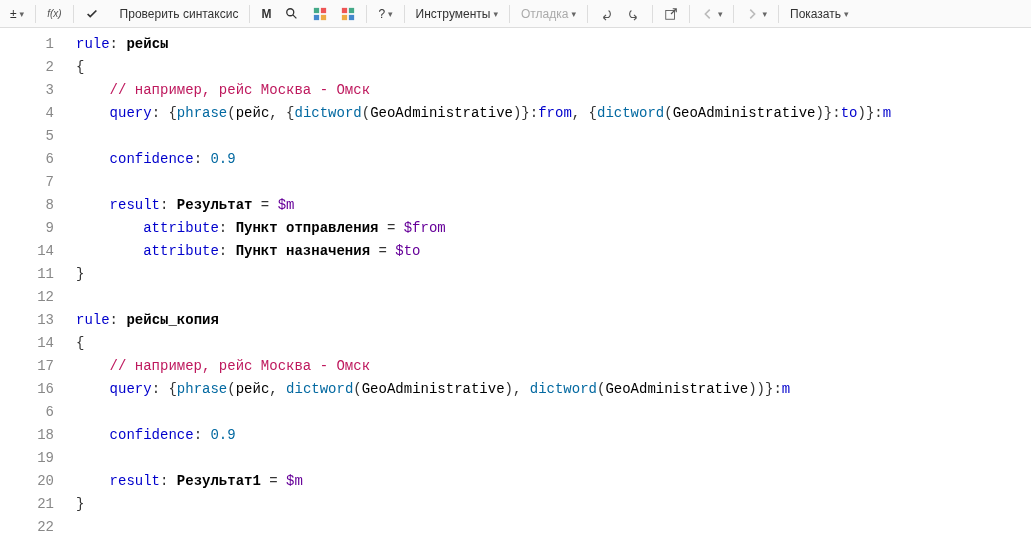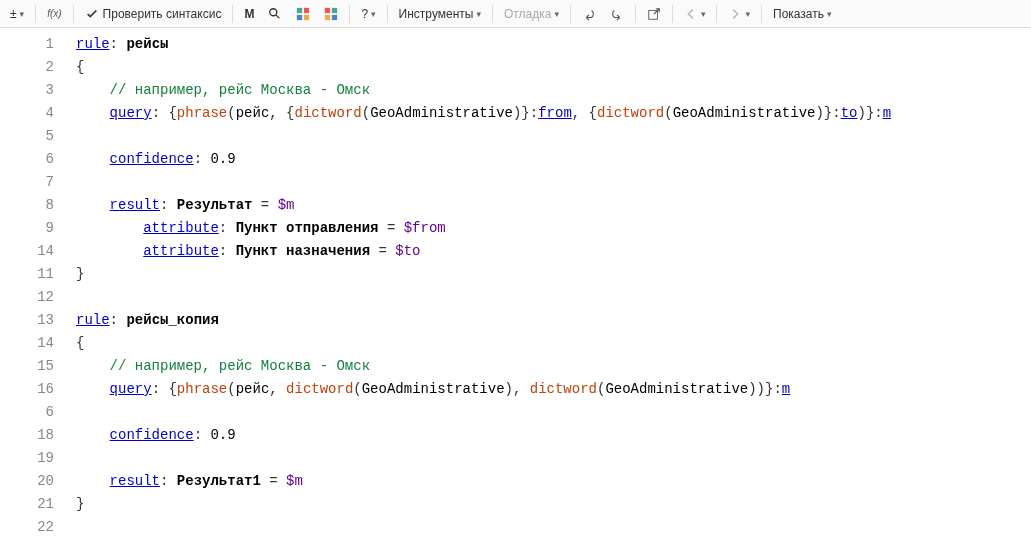--- a/index.html
+++ b/index.html
@@ -8,26 +8,26 @@
 .tb-btn { display: inline-flex; align-items: center; justify-content: center; padding: 3px 6px; cursor: pointer; border-radius: 2px; font-size: 12px; color: #333; height: 22px; }
 .tb-btn.disabled { color: #aaa; text-align: center; }
 .tb-sep { width: 1px; height: 18px; background: #ddd; margin: 0 3px; }
 .tb-icon { width: 14px; height: 14px; display: inline-block; }
 .dropdown-caret { margin-left: 3px; font-size: 9px; color: #666; }
 .editor { display: flex; height: calc(100% - 28px); font-family: Consolas, "Courier New", monospace; font-size: 14px; line-height: 23px; }
 .gutter { width: 72px; text-align: right; padding-right: 18px; color: #888; background: #fff; user-select: none; padding-top: 5px; }
 .gutter div { height: 23px; }
 .code { flex: 1; padding-left: 4px; padding-top: 5px; white-space: pre; overflow: hidden; }
 .code-line { height: 23px; }
-.kw { color: #0000cc; text-decoration: underline; }
+.kw { color: #0000cc; }
 .name { color: #000; font-weight: bold; font-family: Liberation Mono, monospace; }
-.comment { color: #15803d; }
-.func { color: #c2410c; }
+.comment { color: #be185d; }
+.func { color: #0369a1; }
 .ident { color: #000; }
-.num { color: #000000; }
+.num { color: #0369a1; }
 .var { color: #609; }
 .punct { color: #333; }
 .fx-icon { font-style: italic; font-size: 10px; color: #555; }
 svg { display: block; }
 </style>
 </head>
 <body>
 
 <div class="toolbar">
   <div class="tb-btn">
@@ -36,21 +36,21 @@
     </div>
   <div class="tb-sep"></div>
   <div class="tb-btn">
       <span class="fx-icon">f(x)</span>
     </div>
   <div class="tb-sep"></div>
   <div class="tb-btn">
     <svg class="tb-icon" viewBox="0 0 16 16">
         <path d="M3 8l3 3 7-7" stroke="#333" stroke-width="2" fill="none"></path>
       </svg>
-    <span style="margin-left:4px">Проверить синтаксис</span>
+    <span style="margin-left:21px">Проверить синтаксис</span>
   </div>
   <div class="tb-sep"></div>
   <div class="tb-btn">
       <span style="font-weight:bold">M</span>
     </div>
   <div class="tb-btn">
     <svg class="tb-icon" viewBox="0 0 16 16">
         <circle cx="6" cy="6" r="4" stroke="#333" stroke-width="1.5" fill="none"></circle>
         <line x1="9" y1="9" x2="13" y2="13" stroke="#333" stroke-width="1.5"></line>
       </svg>
@@ -134,21 +134,21 @@
       <div>5</div>
       <div>6</div>
       <div>7</div>
       <div>8</div>
       <div>9</div>
       <div>14</div>
       <div>11</div>
       <div>12</div>
       <div>13</div>
       <div>14</div>
-      <div>15</div>
+      <div>17</div>
       <div>16</div>
       <div>6</div>
       <div>18</div>
       <div>19</div>
       <div>20</div>
       <div>21</div>
       <div>22</div>
     </div>
   <div class="code" id="code"><div class="code-line"><span class="kw">rule</span><span class="punct">: </span><span class="name">рейсы</span></div><div class="code-line"><span class="punct">{</span></div><div class="code-line"><span>    </span><span class="comment">// например, рейс Москва - Омск</span></div><div class="code-line"><span>    </span><span class="kw">query</span><span class="punct">: {</span><span class="func">phrase</span><span class="punct">(</span><span class="ident">рейс</span><span class="punct">, {</span><span class="func">dictword</span><span class="punct">(</span><span class="ident">GeoAdministrative</span><span class="punct">)}:</span><span class="kw">from</span><span class="punct">, {</span><span class="func">dictword</span><span class="punct">(</span><span class="ident">GeoAdministrative</span><span class="punct">)}:</span><span class="kw">to</span><span class="punct">)}:</span><span class="kw">m</span></div><div class="code-line">&nbsp;</div><div class="code-line"><span>    </span><span class="kw">confidence</span><span class="punct">: </span><span class="num">0.9</span></div><div class="code-line">&nbsp;</div><div class="code-line"><span>    </span><span class="kw">result</span><span class="punct">: </span><span class="name">Результат</span><span class="punct"> = </span><span class="var">$m</span></div><div class="code-line"><span>        </span><span class="kw">attribute</span><span class="punct">: </span><span class="name">Пункт отправления</span><span class="punct"> = </span><span class="var">$from</span></div><div class="code-line"><span>        </span><span class="kw">attribute</span><span class="punct">: </span><span class="name">Пункт назначения</span><span class="punct"> = </span><span class="var">$to</span></div><div class="code-line"><span class="punct">}</span></div><div class="code-line">&nbsp;</div><div class="code-line"><span class="kw">rule</span><span class="punct">: </span><span class="name">рейсы_копия</span></div><div class="code-line"><span class="punct">{</span></div><div class="code-line"><span>    </span><span class="comment">// например, рейс Москва - Омск</span></div><div class="code-line"><span>    </span><span class="kw">query</span><span class="punct">: {</span><span class="func">phrase</span><span class="punct">(</span><span class="ident">рейс</span><span class="punct">, </span><span class="func">dictword</span><span class="punct">(</span><span class="ident">GeoAdministrative</span><span class="punct">), </span><span class="func">dictword</span><span class="punct">(</span><span class="ident">GeoAdministrative</span><span class="punct">))}:</span><span class="kw">m</span></div><div class="code-line">&nbsp;</div><div class="code-line"><span>    </span><span class="kw">confidence</span><span class="punct">: </span><span class="num">0.9</span></div><div class="code-line">&nbsp;</div><div class="code-line"><span>    </span><span class="kw">result</span><span class="punct">: </span><span class="name">Результат1</span><span class="punct"> = </span><span class="var">$m</span></div><div class="code-line"><span class="punct">}</span></div><div class="code-line">&nbsp;</div></div>
 </div>

